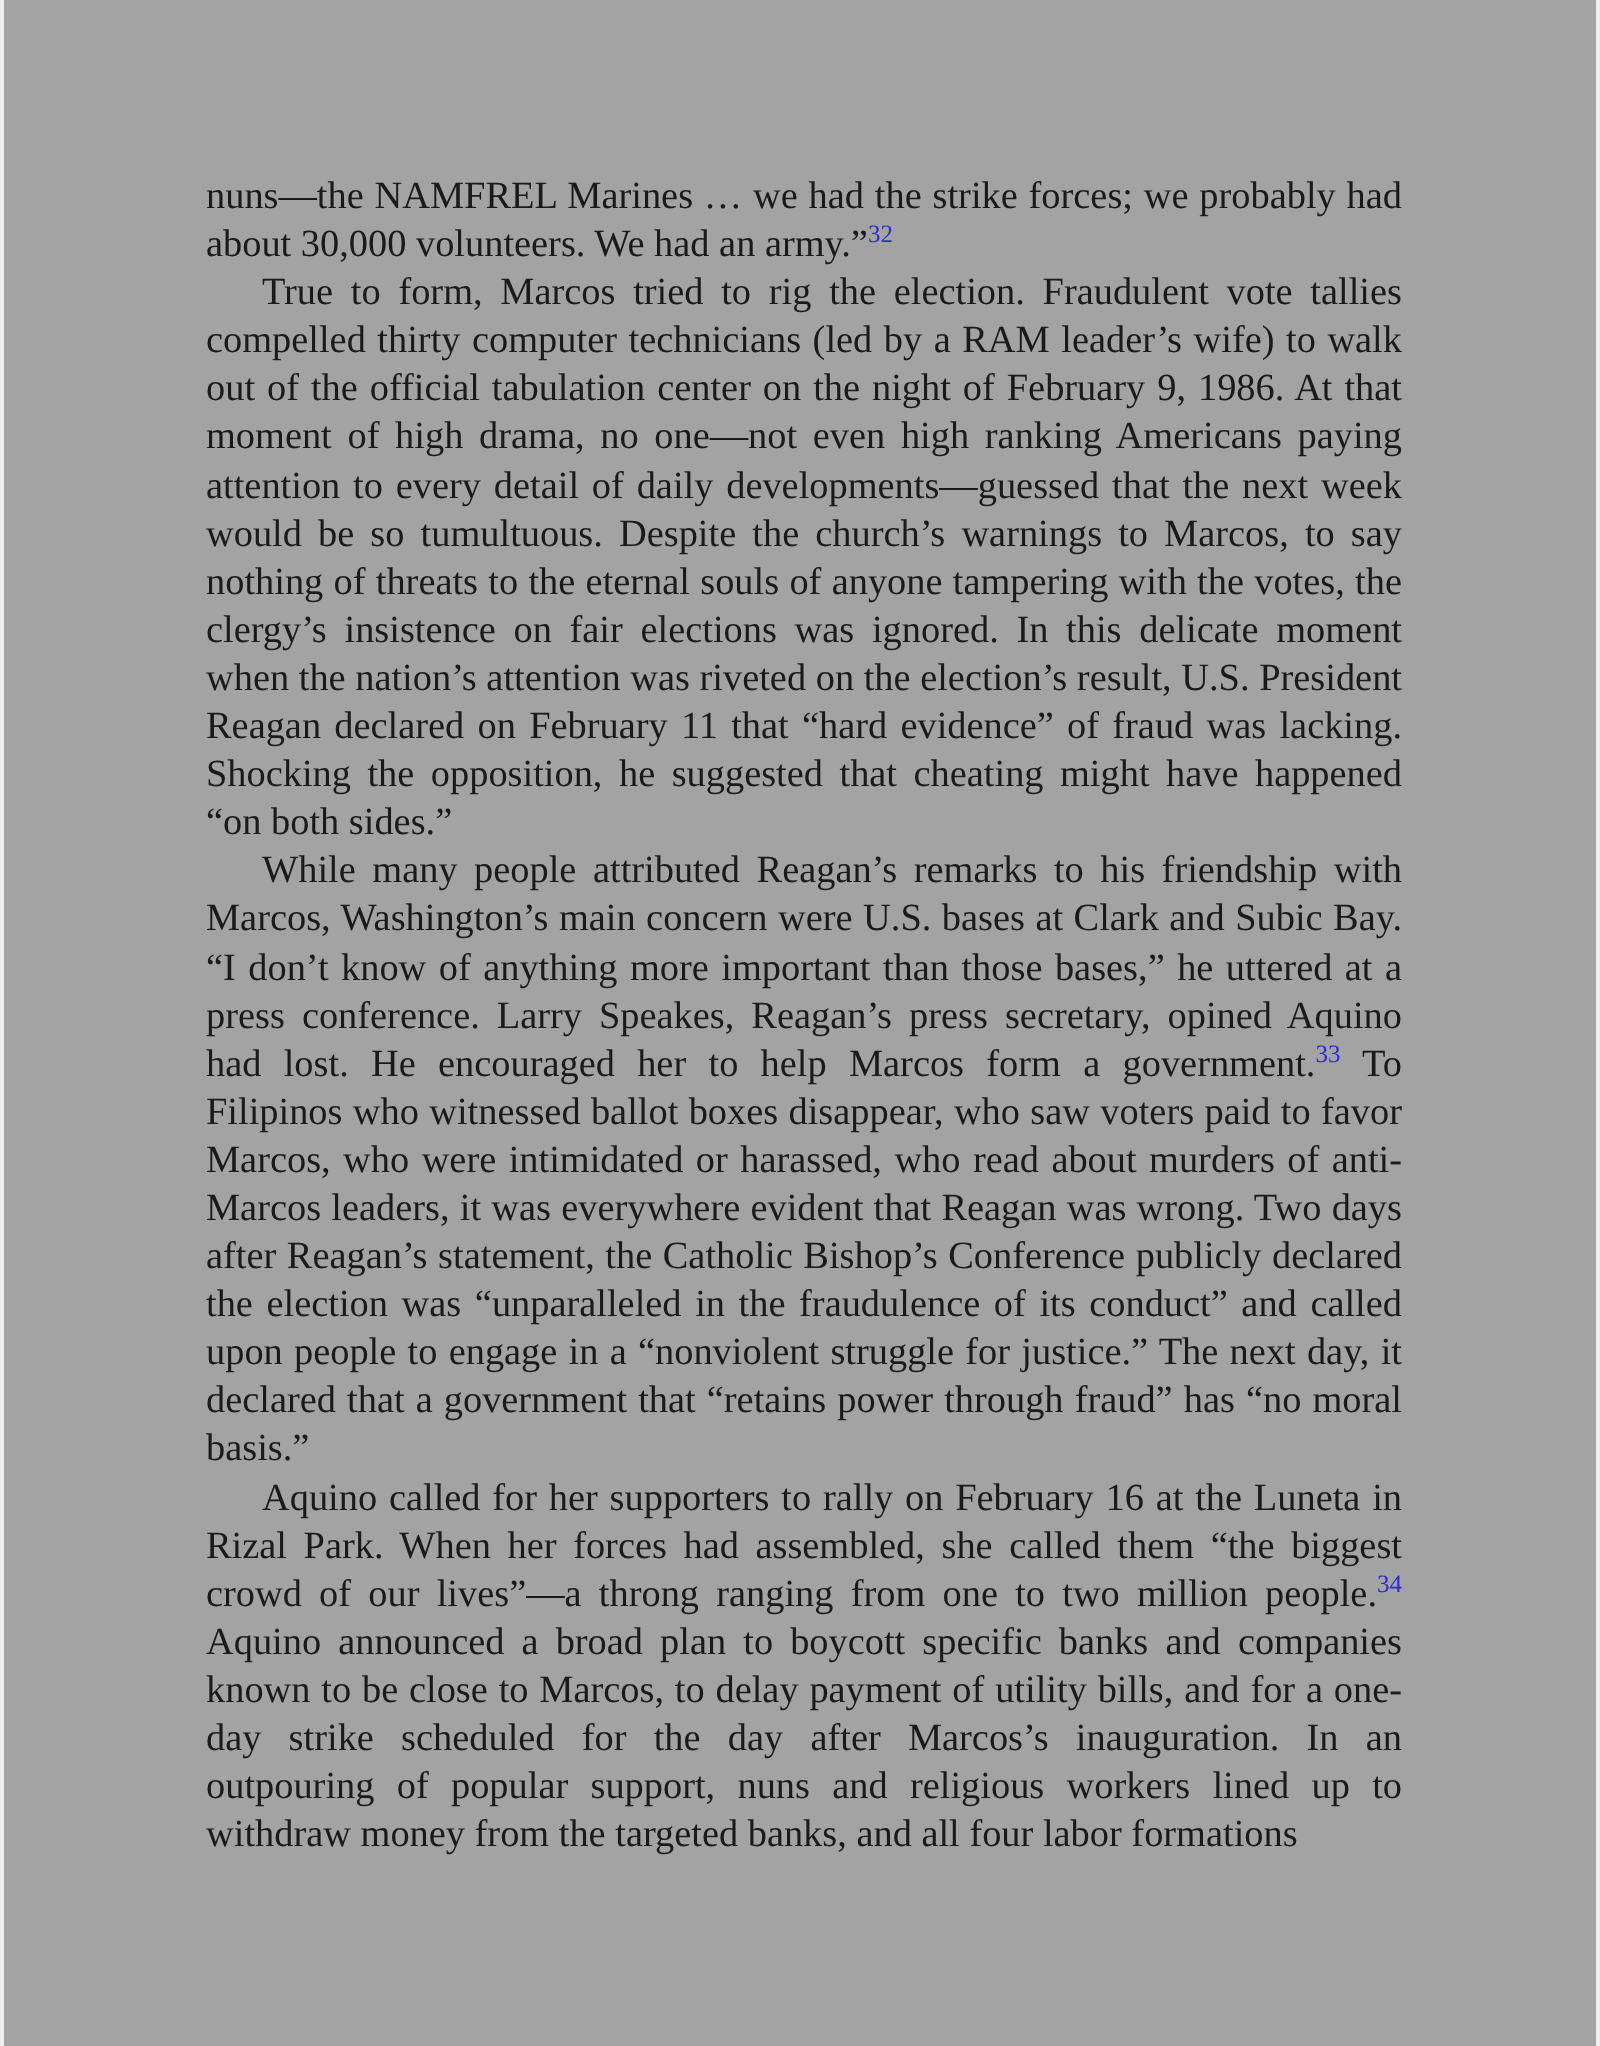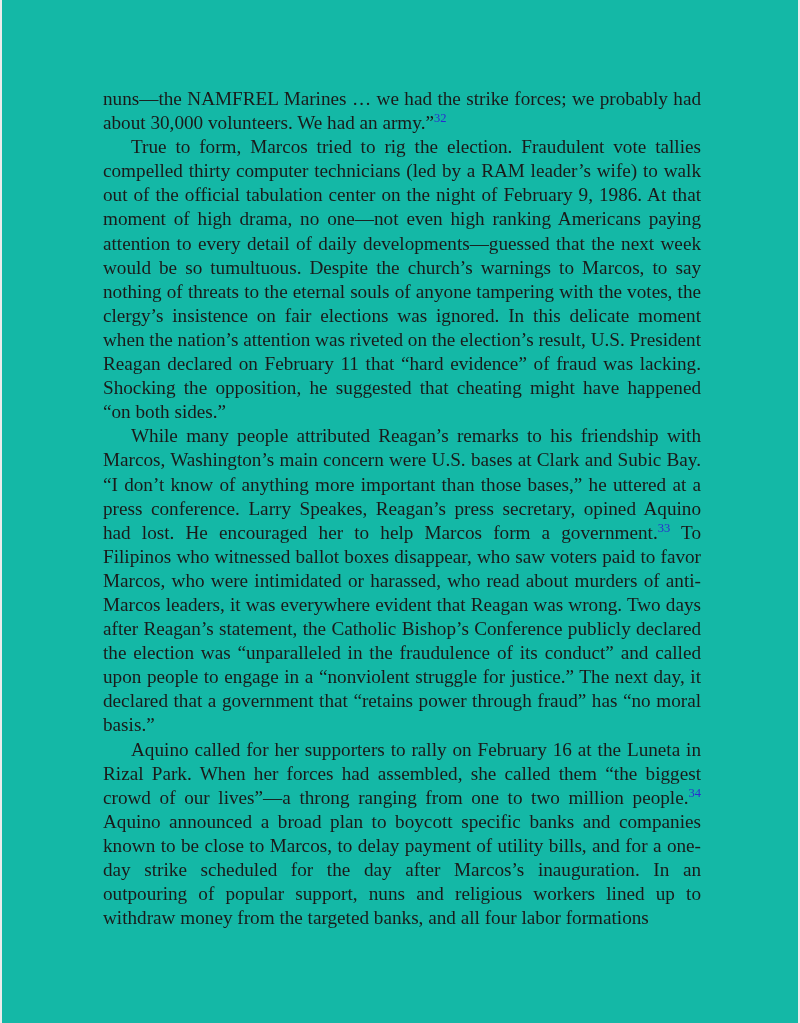--- a/index.html
+++ b/index.html
@@ -11,21 +11,21 @@
       width: 800px;
       height: 1023px;
       position: relative;
       overflow: hidden;
     }
     .page {
       position: absolute;
       left: 0; top: 0;
       width: 800px;
       height: 1023px;
-      background: #14b8a6;
+      background: #a3a3a3;
       box-sizing: border-box;
       border-left: 2px solid #ececec;
       border-right: 2px solid #ececec;
     }
     .text-block {
       position: absolute;
       left: 101px;
       top: 87px;
       width: 598px;
       font-family: "Liberation Serif", "DejaVu Serif", serif;

